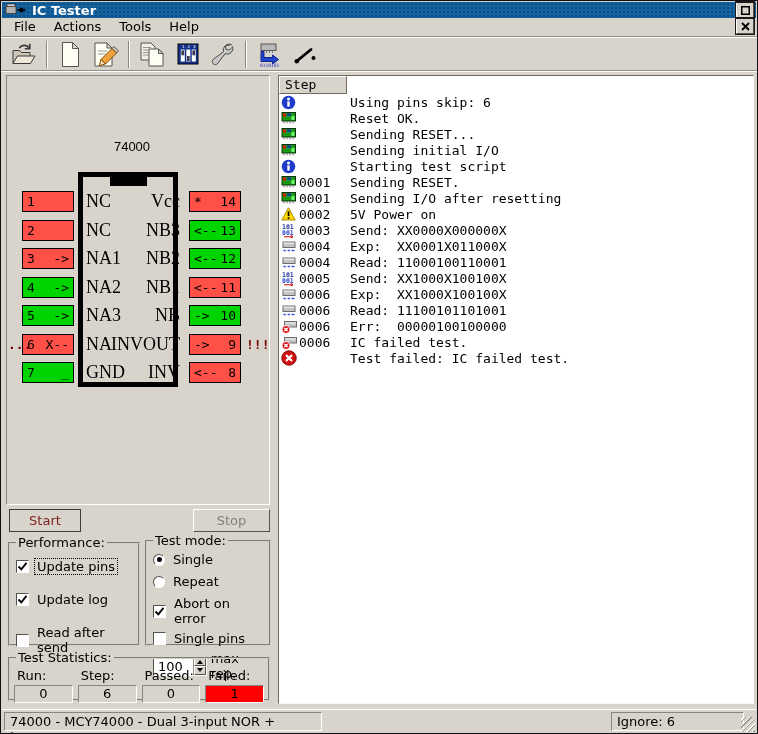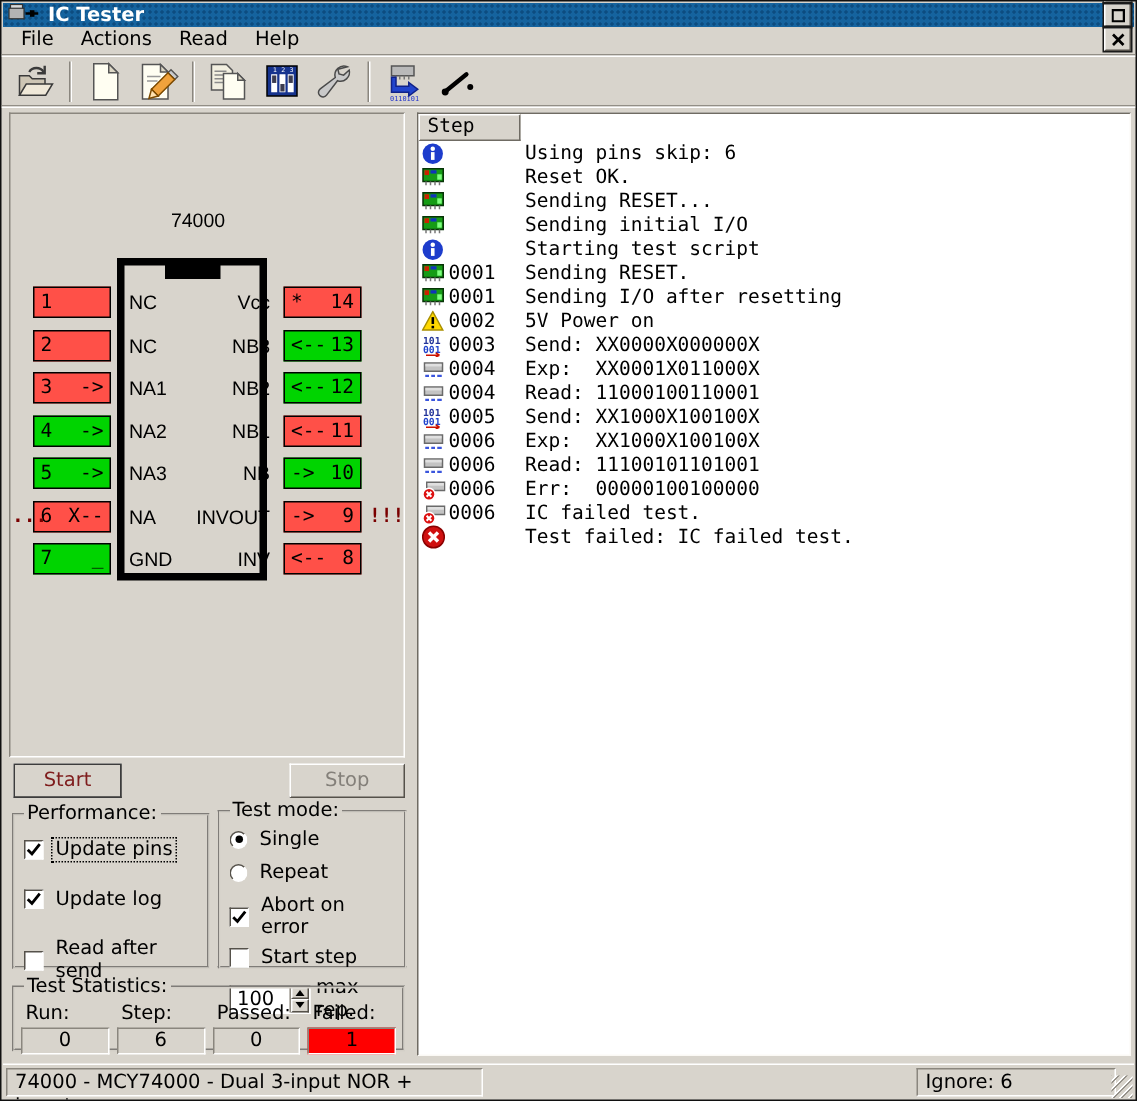--- a/index.html
+++ b/index.html
@@ -41,21 +41,21 @@
     font-family:Liberation Sans, sans-serif;font-size:13px;}
   .chip-body{position:absolute;left:71px;top:96px;width:100px;height:215px;border:5px solid #000;}
   .chip-notch{position:absolute;top:-5px;left:50%;margin-left:-18px;width:37px;height:14px;background:#000;}
   .pin-box{
     position:absolute;width:52px;height:21px;border:1px solid #000;
     font-family:"DejaVu Sans Mono","Liberation Mono",monospace;font-size:13px;
     display:flex;justify-content:space-between;align-items:center;padding:0 4px;
   }
   .pin-box.left{left:15px;} .pin-box.right{left:182px;}
   .pin-box.red{background:var(--pin-red,#ff5048);} .pin-box.green{background:var(--pin-green,#00d400);}
-  .pin-label{position:absolute;font-family:Liberation Sans, sans-serif;font-size:13px;line-height:17px;}
+  .pin-label{position:absolute;font-family:Liberation Serif, serif;font-size:18px;line-height:17px;}
   .pin-label.left{left:79px;} .pin-label.right{left:91px;width:82px;text-align:right;}
   .pin-marker{position:absolute;font-family:"DejaVu Sans Mono","Liberation Mono",monospace;font-weight:bold;font-size:13px;line-height:17px;color:var(--marker,#7a0000);}
   .pin-marker.left{left:1px;} .pin-marker.right{left:239px;}
   
   .btn{
     position:absolute;height:23px;background:#d8d4cc;font-family:inherit;font-size:13px;color:#7f1d1d;
     border:1px solid;border-color:#ffffff #55514a #55514a #ffffff;
   }
   .btn.start{left:4px;top:437px;width:72px;outline:1px solid #3c3c3c;outline-offset:-1px;
     border-color:#ffffff #2e2e2e #2e2e2e #ffffff;}
@@ -141,21 +141,21 @@
           <svg width="9" height="9" viewBox="0 0 9 9">
             <path d="M1 1 L8 8 M8 1 L1 8" stroke="#000" stroke-width="1.8"></path>
           </svg>
         </span>
       </span>
   </div>
 
   <div class="menubar" id="menubar">
       <span class="menu-item">File</span>
       <span class="menu-item">Actions</span>
-      <span class="menu-item">Read</span>
+      <span class="menu-item">Tools</span>
       <span class="menu-item">Help</span>
     </div>
 
   <div class="toolbar" id="toolbar">
       <button class="tb-btn">
         <svg width="27" height="25" viewBox="0 0 27 25">
           <path d="M3 21.5 V8.5 h6.5 l2 2 H20 v11 z" fill="#cdc5b4" stroke="#3a3a3a"></path>
           <path d="M3 21.5 l4.5-7.5 H25 l-4.5 7.5 z" fill="#efe8d8" stroke="#3a3a3a"></path>
           <path d="M9.5 6 C11.5 2.5 17 2.5 19 6" fill="none" stroke="#3a3a3a" stroke-width="1.6"></path>
           <path d="M19.8 1.8 V6.8 h-5" fill="none" stroke="#3a3a3a" stroke-width="1.6"></path>
@@ -370,21 +370,21 @@
             <div class="check-row">
               <span class="cb">
                 <svg width="11" height="11" viewBox="0 0 11 11">
                   <path d="M1.5 5.5 L4.3 8.3 L9.5 1.8" stroke="#000" stroke-width="1.9" fill="none"></path>
                 </svg>
               </span>
               <span class="cb-label">Abort on error</span>
             </div>
             <div class="check-row">
               <span class="cb"></span>
-              <span class="cb-label">Start step</span>
+              <span class="cb-label">Single pins</span>
             </div>
           </div>
         <div class="spinrow">
           <span class="spinbox">
             <span class="spinval">100</span>
             <span class="spinner">
               <span class="spin-half">
                   <span class="arr-up"></span>
                 </span>
               <span class="spin-half">

